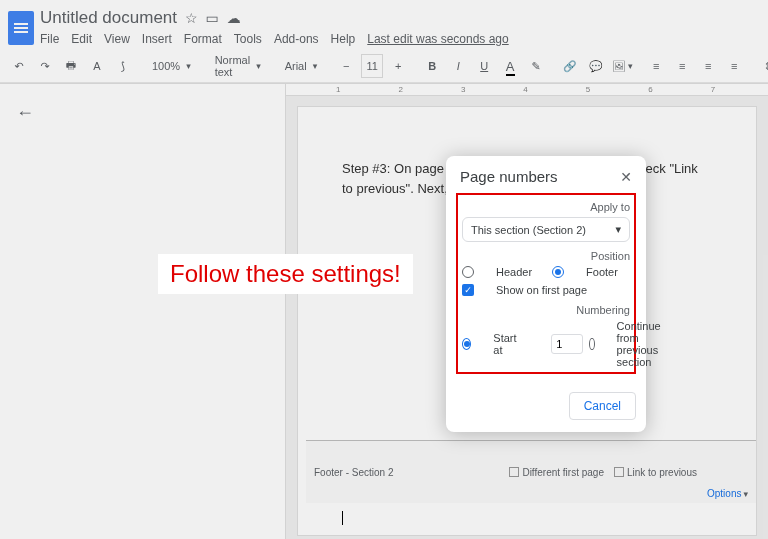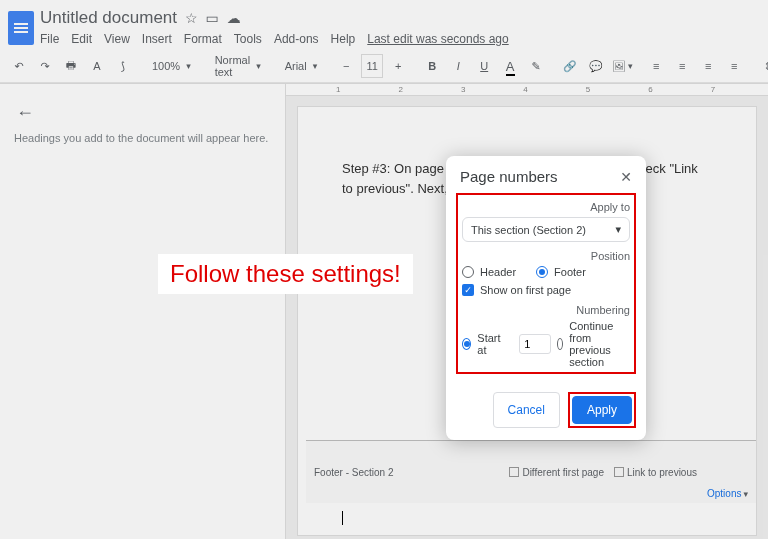--- a/index.html
+++ b/index.html
@@ -171,21 +171,21 @@
   border-radius: 6px;
   padding: 5px 8px;
   font-size: 11px;
   color: #3c4043;
   display: flex;
   justify-content: space-between;
   align-items: center;
   margin-bottom: 8px;
 }
 .radio-row { display: flex; gap: 20px; align-items: center; margin-bottom: 6px; }
-.radio-item, .check-item { display: flex; align-items: center; gap: 6px; font-size: 11px; color: #3c4043; }
+.radio-item, .check-item { display: flex; align-items: center; gap: 22px; font-size: 11px; color: #3c4043; }
 .radio {
   width: 12px; height: 12px;
   border: 1.5px solid #1a73e8;
   border-radius: 50%;
   display: flex; align-items: center; justify-content: center;
 }
 .radio.off { border-color: #5f6368; }
 .radio.on::after { content: ""; width: 6px; height: 6px; background: #1a73e8; border-radius: 50%; }
 .checkbox {
   width: 12px; height: 12px;
@@ -283,21 +283,20 @@
     <div class="tb-btn">≡</div>
     <div class="tb-sep"></div>
     <div class="tb-btn">⇕</div>
 
   </div>
 </div>
 
 <div class="body-row">
   <div class="outline-col">
     <div class="back-arrow">←</div>
-    <div class="outline-hint">Headings you add to the document will appear here.</div>
   </div>
   <div class="doc-col">
     <div class="ruler">
       <span>1</span>
       <span>2</span>
       <span>3</span>
       <span>4</span>
       <span>5</span>
       <span>6</span>
       <span>7</span>
@@ -366,17 +365,14 @@
         </div>
         <div class="radio-item">
           <div class="radio off"></div>
           <span>Continue from previous section</span>
         </div>
       </div>
     </div>
   </div>
   <div class="dialog-actions">
     <button class="btn">Cancel</button>
-    <div class="red-box-apply">
-      <button class="btn primary">Apply</button>
-    </div>
   </div>
 </div>
 
 </body></html>

